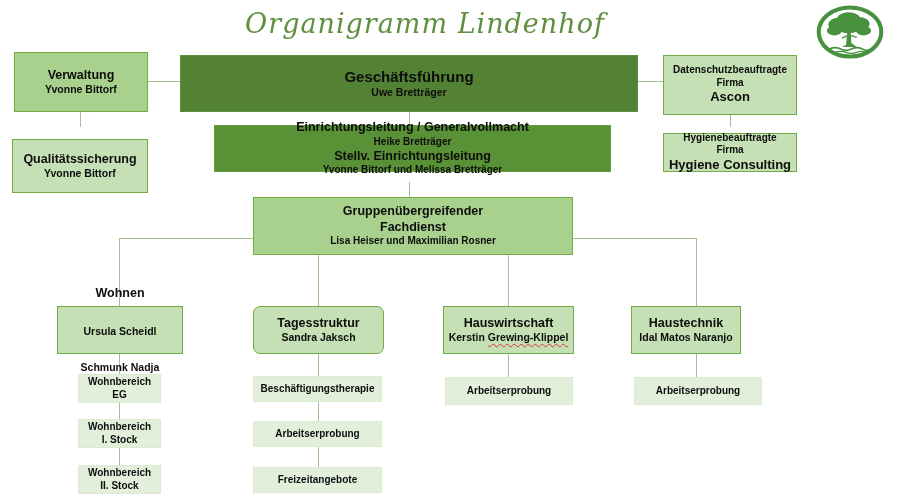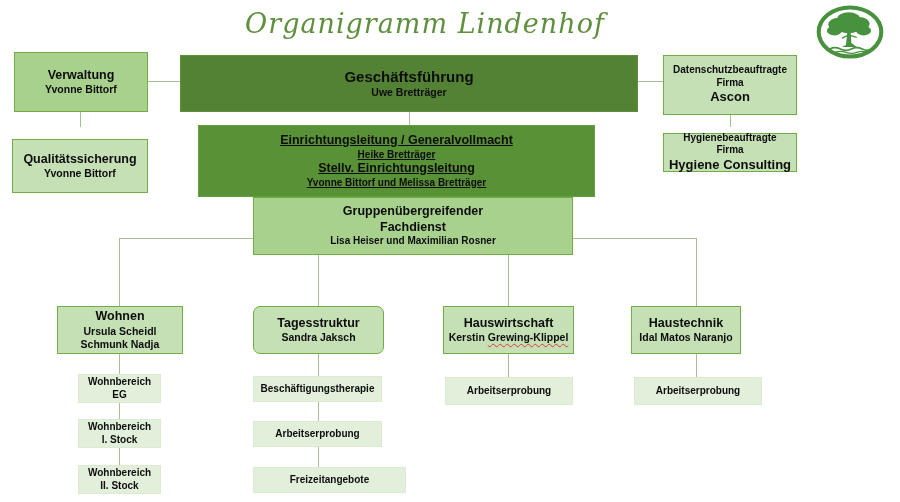--- a/index.html
+++ b/index.html
@@ -26,33 +26,33 @@
 
   .misspell{text-decoration:underline wavy #d83b3b;text-decoration-thickness:1px;
             text-underline-offset:2px;text-decoration-skip-ink:none;}
   .name-gap{margin-right:3px;}
 
   
   #box-verwaltung{left:14px;top:52px;width:134px;height:60px;}
   #box-gf{left:180px;top:55px;width:458px;height:57px;}
   #box-datenschutz{left:663px;top:55px;width:134px;height:60px;}
   #box-qualitaet{left:12px;top:139px;width:136px;height:54px;}
-  #box-einrichtung{left:198px;top:125px;width:397px;height:72px;text-decoration:underline;}
+  #box-einrichtung{left:214px;top:125px;width:397px;height:47px;}
   #box-hygiene{left:663px;top:133px;width:134px;height:39px;}
   #box-fachdienst{left:253px;top:197px;width:320px;height:58px;}
-  #box-wohnen{left:57px;top:306px;width:126px;height:48px;}
+  #box-wohnen{left:57px;top:306px;width:126px;height:48px;gap:23px;}
   #box-tages{left:253px;top:306px;width:131px;height:48px;border-radius:7px;}
   #box-hausw{left:443px;top:306px;width:131px;height:48px;}
   #box-haust{left:631px;top:306px;width:110px;height:48px;}
   #box-wb-eg{left:78px;top:374px;width:83px;height:29px;}
   #box-wb-1{left:78px;top:419px;width:83px;height:29px;}
   #box-wb-2{left:78px;top:465px;width:83px;height:29px;}
   #box-besch{left:253px;top:376px;width:129px;height:26px;}
   #box-arb-t{left:253px;top:421px;width:129px;height:26px;}
-  #box-frei{left:253px;top:467px;width:153px;height:26px;}
+  #box-frei{left:253px;top:467px;width:129px;height:26px;}
   #box-arb-hw{left:445px;top:377px;width:128px;height:28px;}
   #box-arb-ht{left:634px;top:377px;width:128px;height:28px;}
 
   #logo{position:absolute;left:816px;top:4px;width:68px;height:56px;}
 </style>
 </head>
 <body>
 
 <div id="stage">
 

